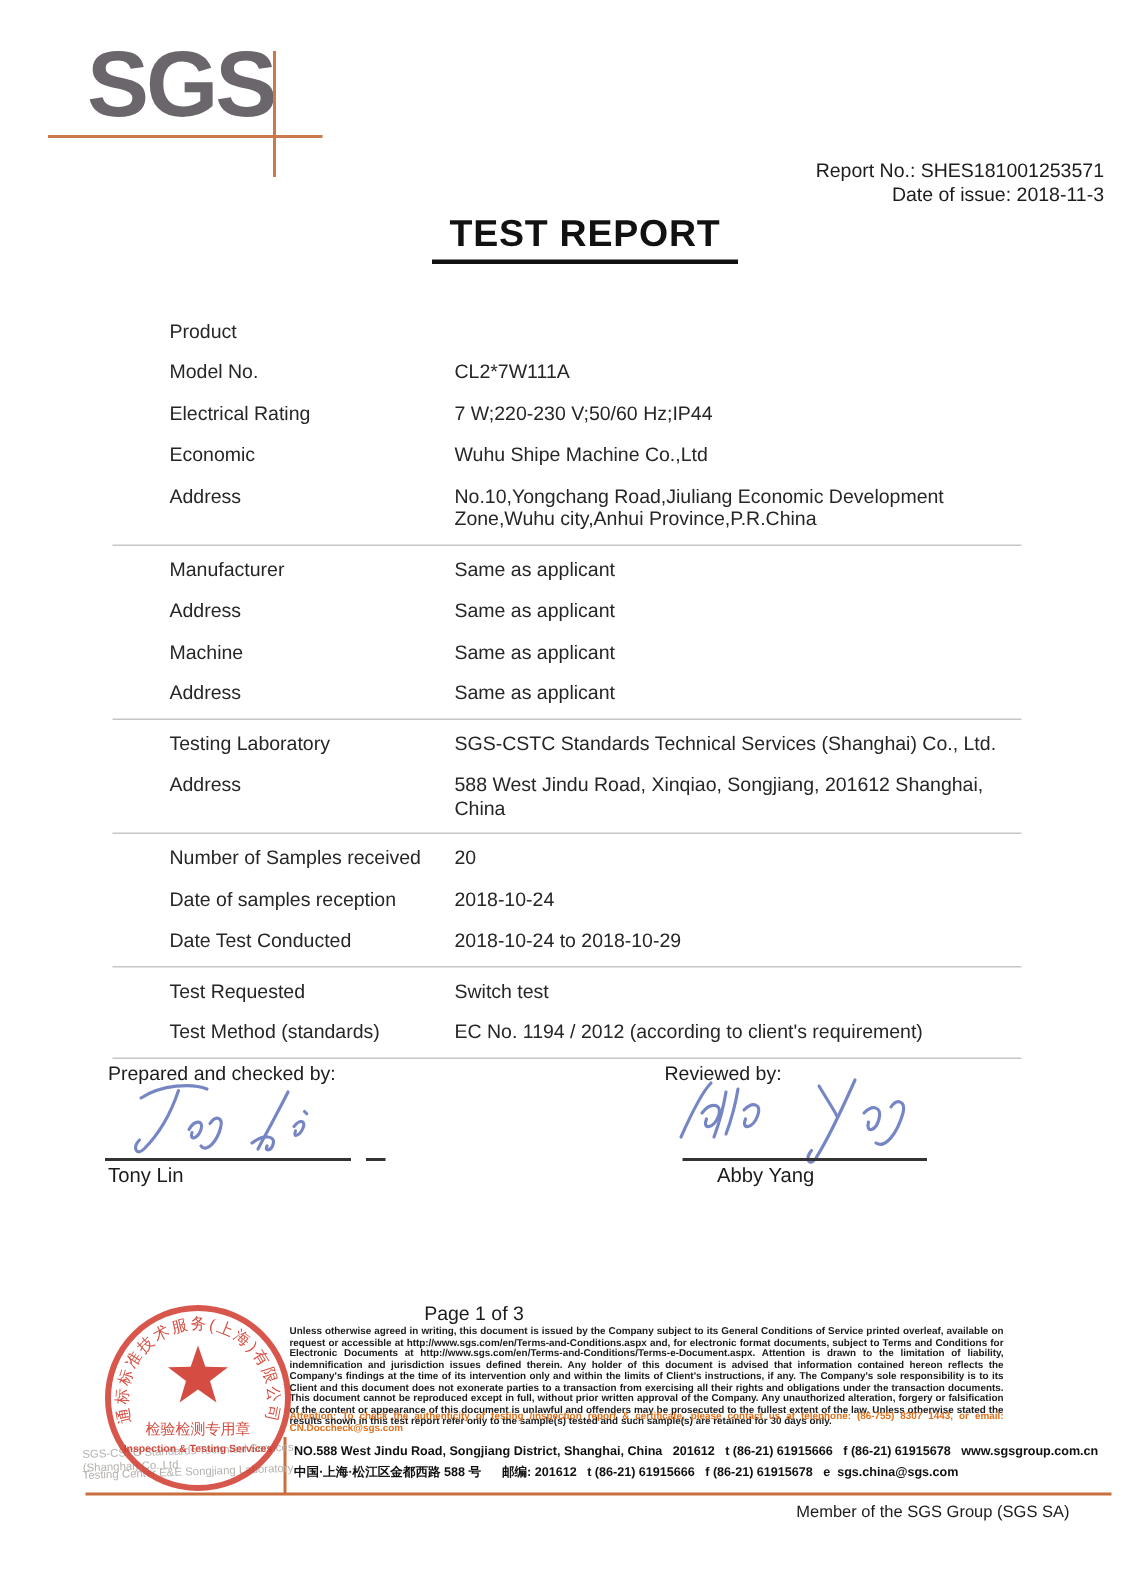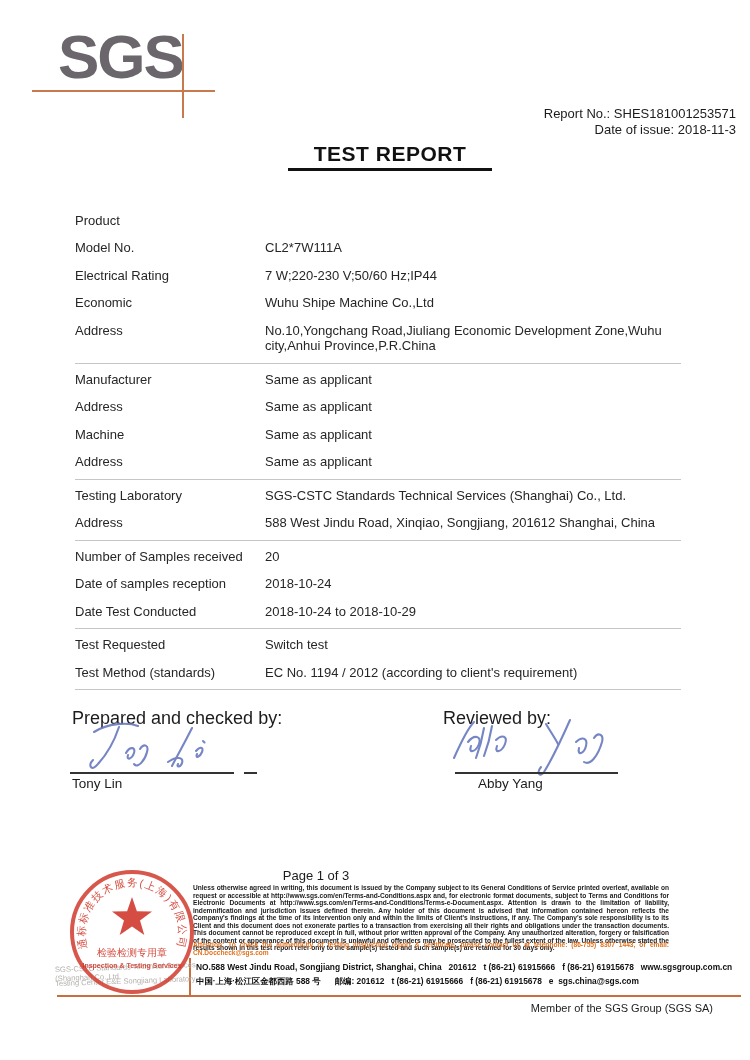--- a/index.html
+++ b/index.html
@@ -9,32 +9,32 @@
   
   .logo-text{position:absolute;left:58px;top:26px;font-size:62px;font-weight:bold;
              color:#6b666b;letter-spacing:-2px;line-height:62px;}
   .logo-hline{position:absolute;left:32px;top:90px;width:183px;height:2px;background:#c97a4c;}
   .logo-vline{position:absolute;left:182px;top:34px;width:2px;height:84px;background:#c97a4c;}
 
   .report-meta{position:absolute;right:14px;top:106px;text-align:right;font-size:13px;
                line-height:16px;color:#1c1c1c;}
 
   .title-block{position:absolute;left:288px;top:142px;width:204px;text-align:center;
-               font-size:21px;font-weight:bold;letter-spacing:.5px;color:#111;
+               font-size:25px;font-weight:bold;letter-spacing:.5px;color:#111;
                border-bottom:3.5px solid #111;padding-bottom:2px;}
 
   
   .info-table{position:absolute;left:75px;top:208px;width:606px;font-size:13px;color:#262626;}
-  .row{display:flex;padding:5px 0 7px 0;}
+  .row{display:flex;padding:5px 0 7px 0;margin-left:38px;}
   .row .lbl{flex:0 0 190px;}
   .row .val{flex:1;line-height:15.5px;}
   .sep{border-top:1px solid #c6c6c6;height:0;margin:2px 0 3px 0;}
 
   
-  .sig-label{position:absolute;font-size:18px;color:#1c1c1c;}
+  .sig-label{position:absolute;font-size:13px;color:#1c1c1c;}
   .sig-name{position:absolute;font-size:13.5px;color:#1c1c1c;}
   .sig-line{position:absolute;height:1.5px;background:#333;}
   .sig-svg{position:absolute;}
 
   
   .page-number{position:absolute;left:0;top:868px;width:632px;text-align:center;
                font-size:13px;color:#1c1c1c;}
   .legal-text{position:absolute;left:193px;top:884px;width:476px;font-size:6.6px;
               line-height:7.5px;text-align:justify;font-weight:bold;color:#1b1b1b;}
   .attention-text{position:absolute;left:193px;top:941px;width:476px;font-size:6.6px;

